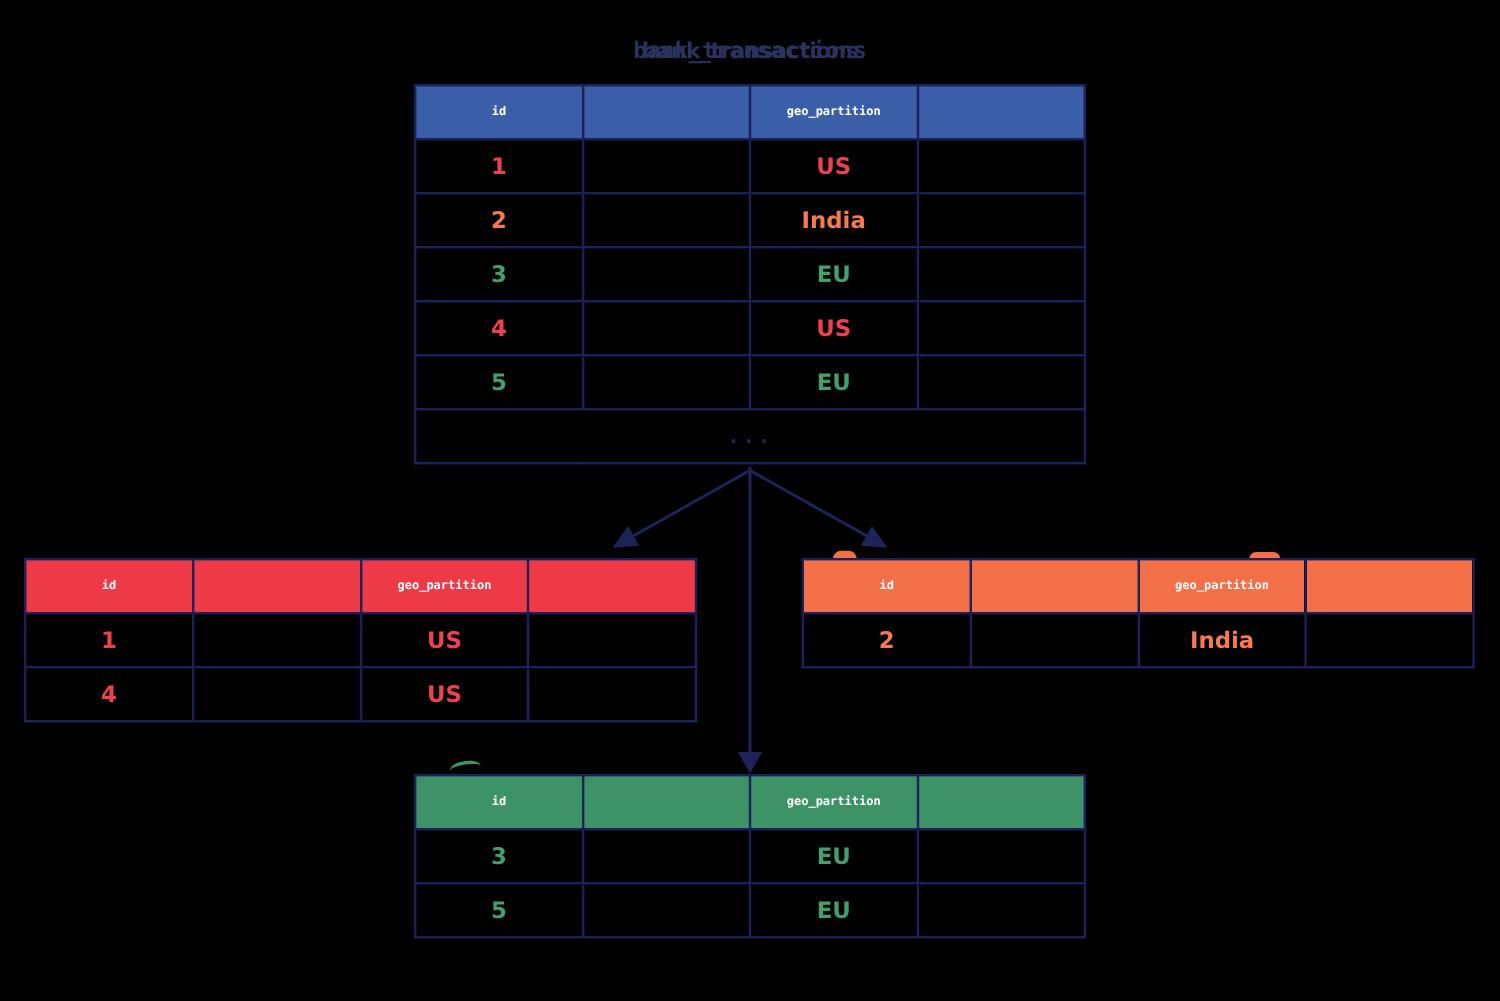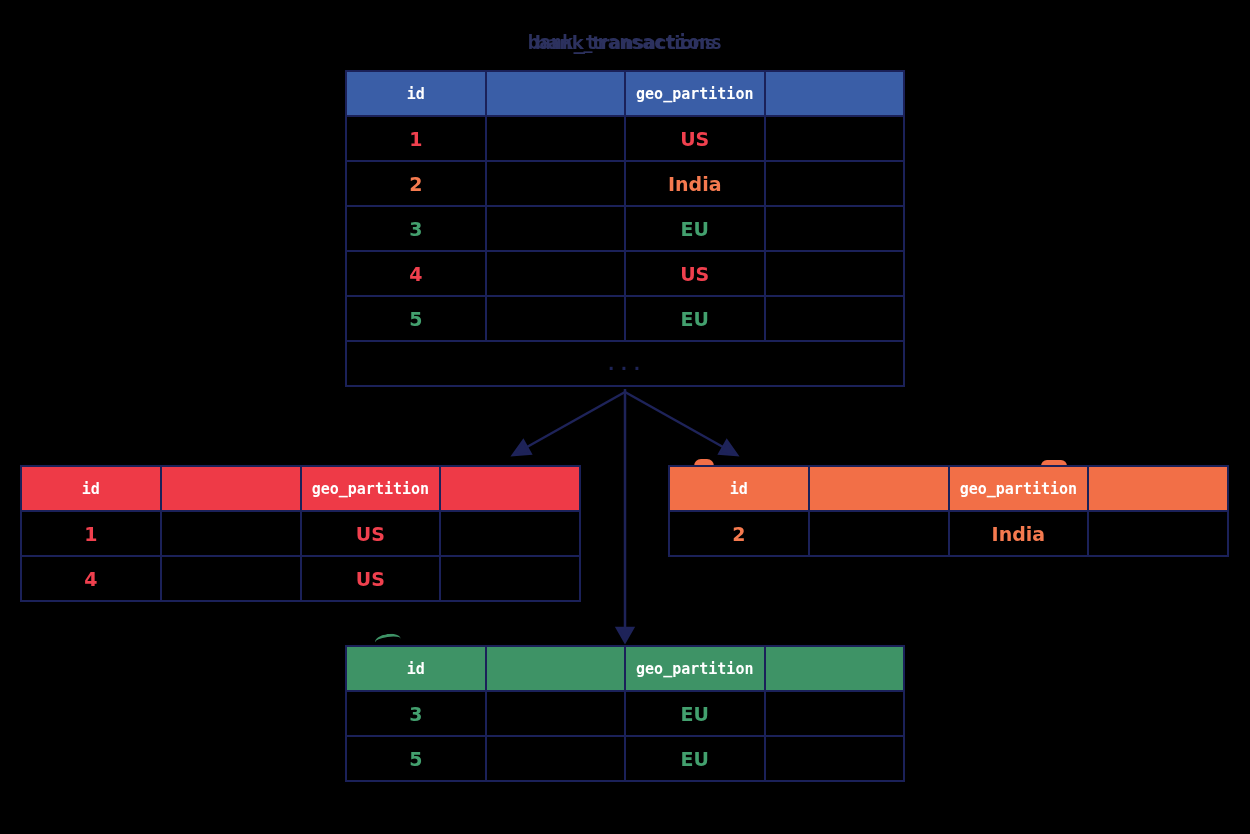--- a/index.html
+++ b/index.html
@@ -34,21 +34,21 @@
     text-align:center;
     vertical-align:middle;
     padding:0;
     height:43px;
     overflow:hidden;
   }
   td.hd{
     color:#ffffff;
     font-family:"DejaVu Sans Mono",monospace;
     font-weight:bold;
-    font-size:15px;
+    font-size:10px;
   }
   td.dt{
     font-family:"DejaVu Sans",sans-serif;
     font-weight:bold;
     font-size:19px;
     background:transparent;
   }
   td.dots{
     color:#1e2457;
     font-family:"DejaVu Sans Mono",monospace;

